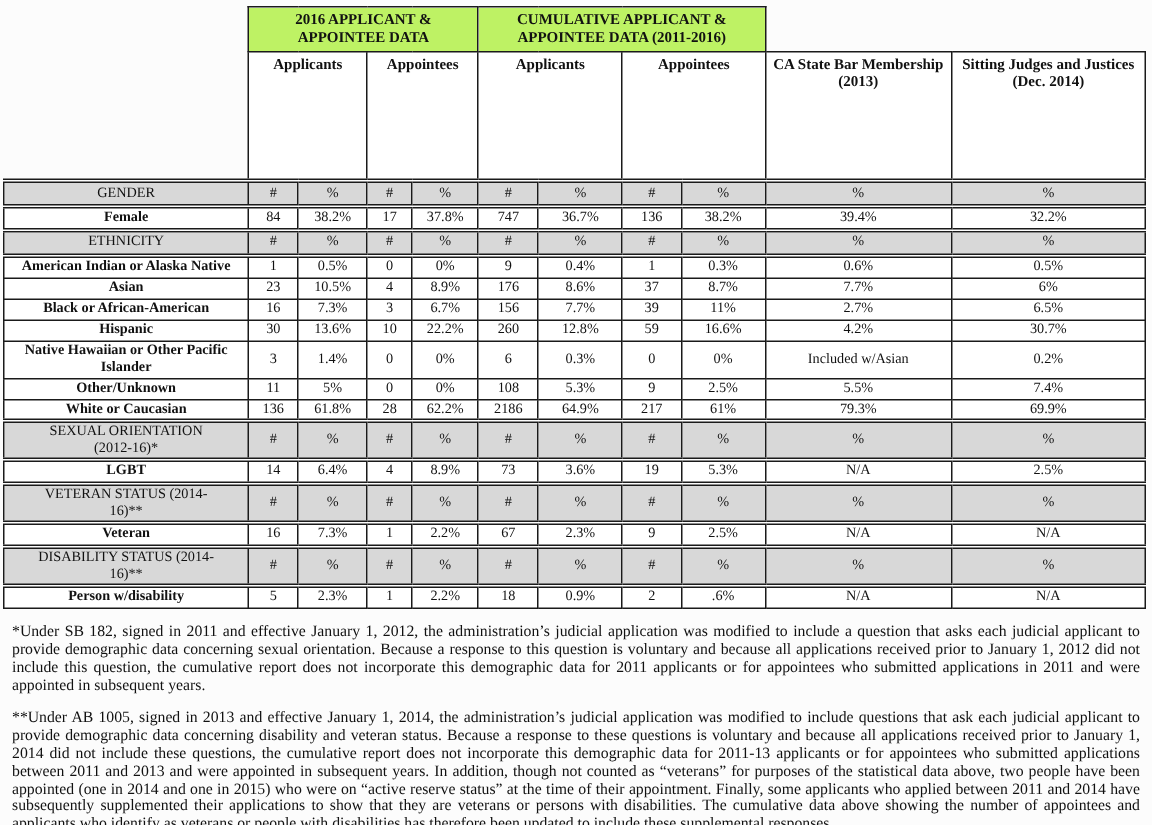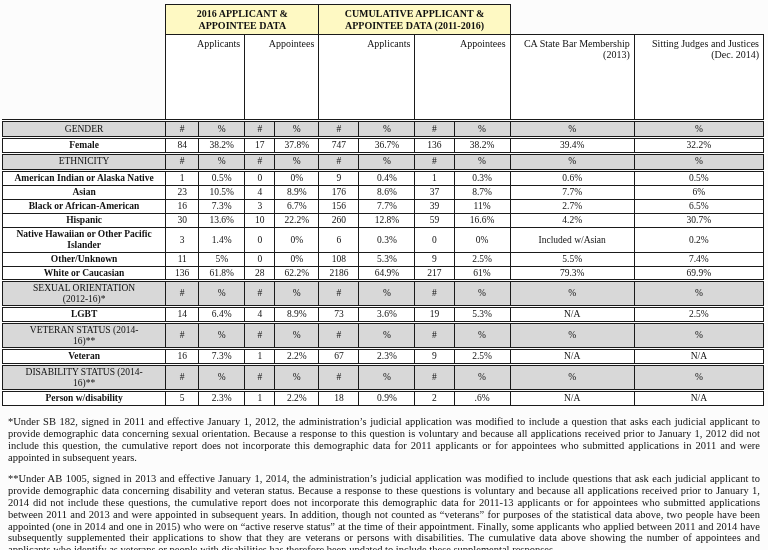--- a/index.html
+++ b/index.html
@@ -4,22 +4,22 @@
 <style>
   html,body{margin:0;padding:0;background:#fcfcfc;width:768px;height:550px;overflow:hidden;
     font-family:"Liberation Serif","DejaVu Serif",serif;color:#111;}
   .page{width:768px;height:550px;box-sizing:border-box;padding:4px 2px 0 2px;background:#fcfcfc;}
 
   table.demo{border-collapse:collapse;table-layout:fixed;width:762px;font-size:9.5px;line-height:1.12;}
   table.demo td, table.demo th{box-sizing:border-box;overflow:hidden;}
 
   
   th.gbox{border:1px solid #1a1a1a;font-weight:bold;text-align:center;vertical-align:middle;
-    font-size:10px;padding:2px 6px;height:30px;background:#fef9c3;}
-  th.sub{border:1px solid #1a1a1a;font-weight:normal;text-align:right;vertical-align:top;
+    font-size:10px;padding:2px 6px;height:30px;background:#bef264;}
+  th.sub{border:1px solid #1a1a1a;font-weight:bold;text-align:center;vertical-align:top;
     font-size:10px;padding:3px 4px;height:86px;background:#fff;}
   td.nob{border:none;background:transparent;}
 
   
   tbody td{border:1px solid #1a1a1a;text-align:center;vertical-align:middle;
     padding:1px 2px;background:#fff;}
   tbody td.rowlabel{font-weight:bold;padding:1px 1px;}
   tr.data{height:14px;}
   tr.section{height:17px;}
   tr.section td{background:#d8d8d8;font-weight:normal;

